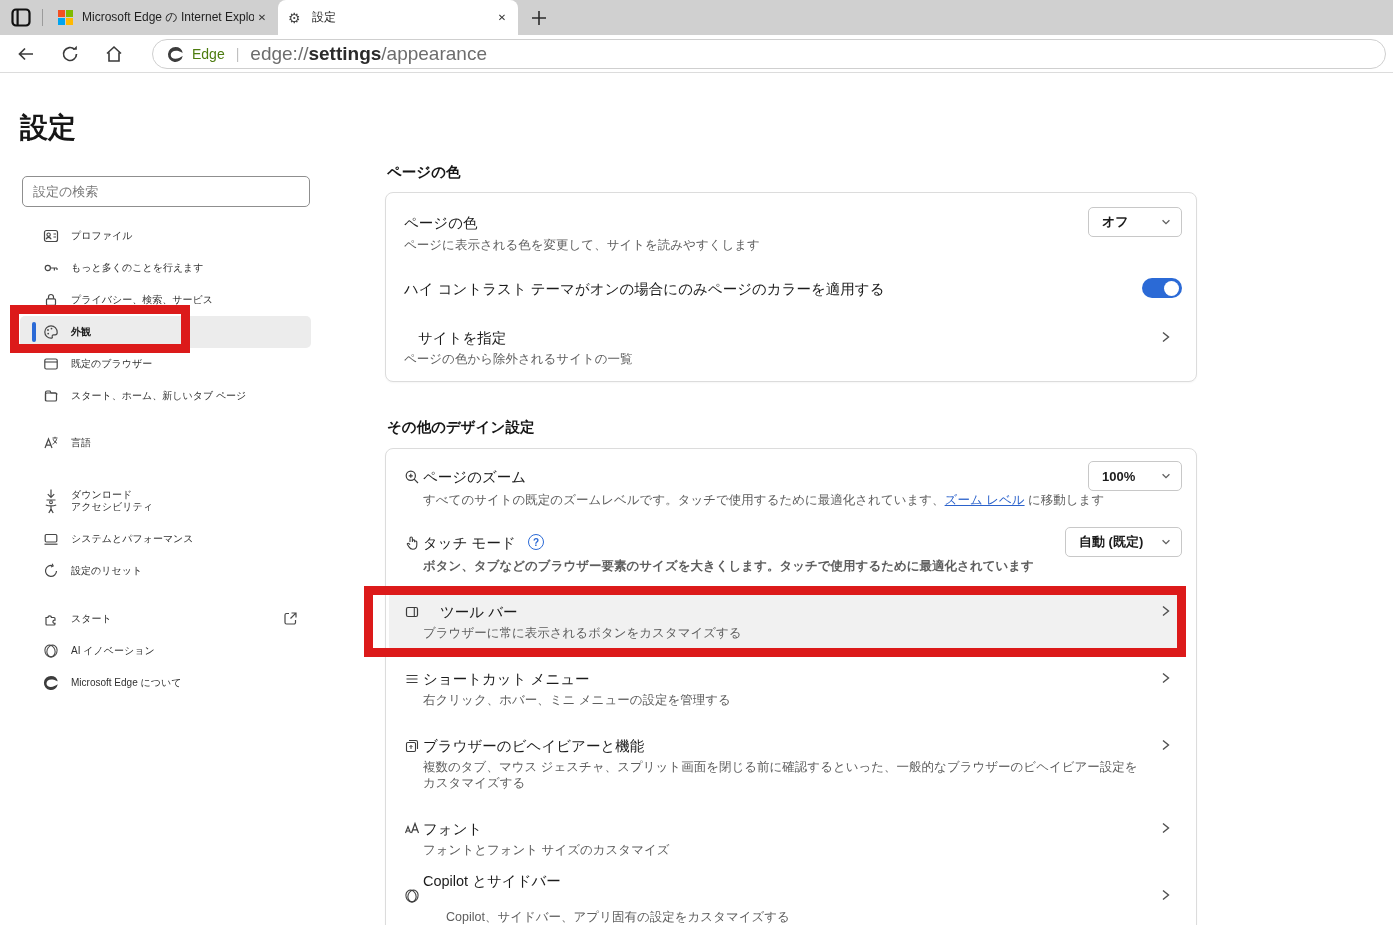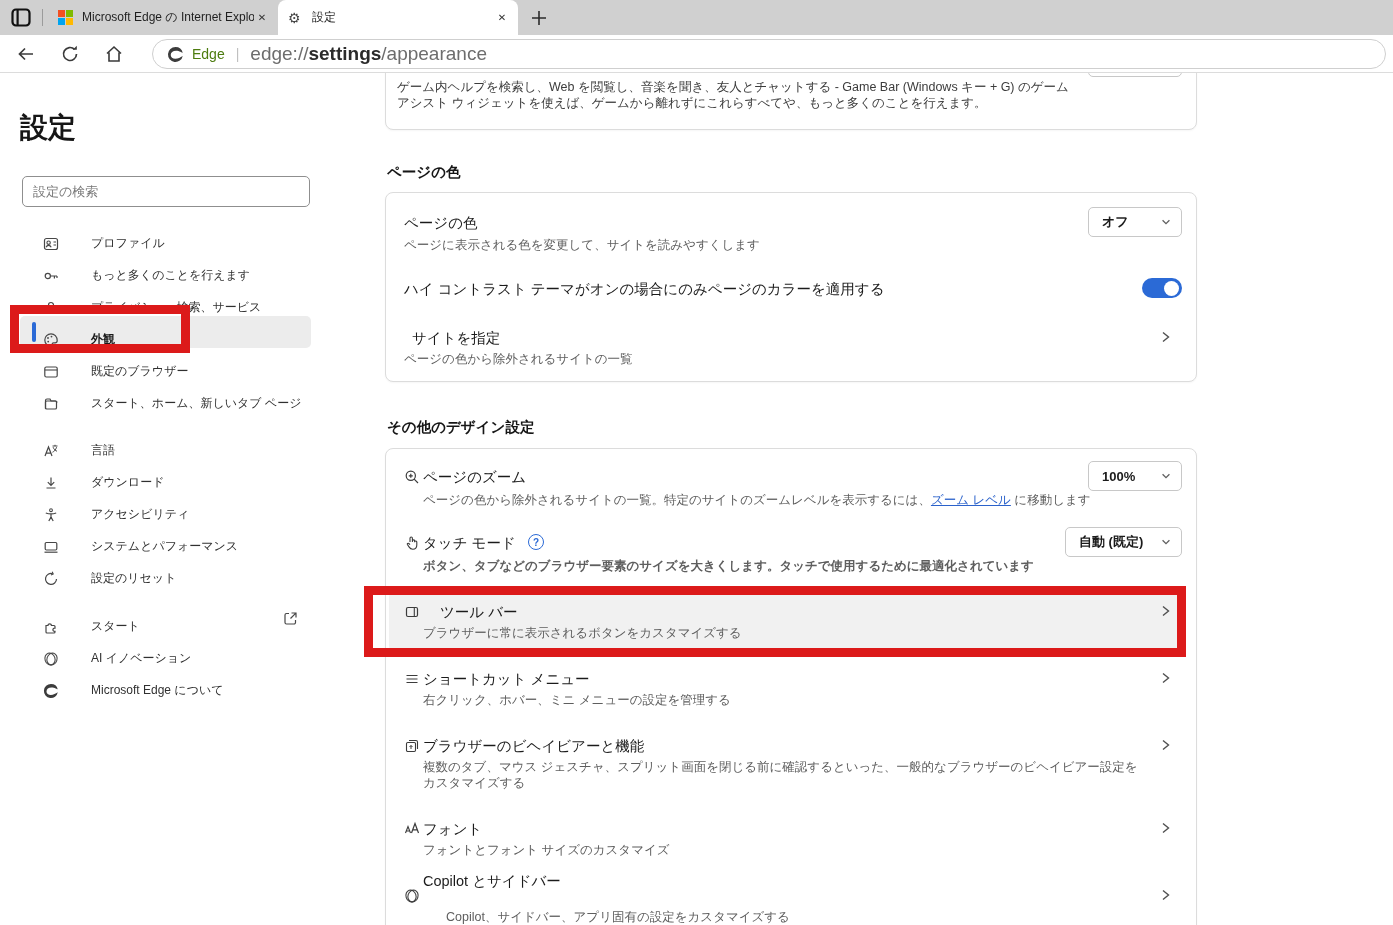--- a/index.html
+++ b/index.html
@@ -30,21 +30,21 @@
   .urlbar .engine { color:#4d7c0f; font-size:14px; margin:0 0 0 8px; }
   .urlbar .sep { color:#c0c0c0; margin:0 11px; font-size:14px; }
   .url-text { font-size:19px; color:#6d6d6d; }
   .url-text b { color:#2b2b2b; font-weight:700; }
 
   
   .sidebar { position:absolute; left:0; top:73px; width:335px; bottom:0; background:#fff; }
   .sidebar-title { position:absolute; left:20px; top:36px; font-size:28px; font-weight:700; color:#161616; }
   .search-box { position:absolute; left:22px; top:103px; width:288px; height:31px; border:1px solid #8f8f8f; border-radius:5px; font-size:13px; color:#333; padding:0 10px; background:#fff; font-family:inherit; }
   .search-box::placeholder { color:#767676; }
-  .side-item { position:absolute; left:20px; width:291px; height:32px; display:flex; align-items:flex-end; font-size:12px; color:#303030; border-radius:5px;gap:20px; }
+  .side-item { position:absolute; left:20px; width:291px; height:32px; display:flex; align-items:center; font-size:10px; color:#303030; border-radius:5px; }
   .side-item .s-icon { width:16px; height:16px; margin:0 12px 0 23px; flex:0 0 auto; }
   .side-item.selected { background:#ececec; font-weight:700; color:#1a1a1a; }
   .side-item.selected .s-icon { margin-left:23px; }
   .sel-bar { position:absolute; left:12px; top:6px; width:4px; height:20px; border-radius:2px; background:#2b6ad6; }
   .ext-link-icon { position:absolute; left:283px; top:538px; width:15px; height:15px; }
 
   
   .main { position:absolute; left:335px; top:73px; right:0; bottom:0; overflow:hidden; background:#fff; }
   .card { position:absolute; left:50px; width:812px; background:#fff; border:1px solid #dcdcdc; border-radius:8px; box-shadow:0 1px 2px rgba(0,0,0,.04); }
   .sec-header { position:absolute; left:52px; font-size:14.5px; font-weight:700; color:#161616; }
@@ -196,21 +196,21 @@
 
     <div class="side-item" style="top:354px">
       <span class="s-icon">
           <svg width="16" height="16" viewBox="0 0 16 16">
             <path d="M2 13 5.5 4 9 13M3.2 10.2h4.6" fill="none" stroke="#474747" stroke-width="1.2"></path>
             <path d="M9.5 3h5M12 1.8V3m-1.9 1.2c.6 2 2.4 3.6 3.9 4m-.4-4c-.8 2.5-2.6 4.4-4.1 5" fill="none" stroke="#474747" stroke-width="1"></path>
           </svg>
         </span>
       <span>言語</span>
     </div>
-    <div class="side-item" style="top:386px">
+    <div class="side-item" style="top:406px">
       <span class="s-icon">
           <svg width="16" height="16" viewBox="0 0 16 16">
             <path d="M8 2.5v7.5M4.8 7.2 8 10.4l3.2-3.2M3.5 13h9" fill="none" stroke="#474747" stroke-width="1.2"></path>
           </svg>
         </span>
       <span>ダウンロード</span>
     </div>
     <div class="side-item" style="top:418px">
       <span class="s-icon">
           <svg width="16" height="16" viewBox="0 0 16 16">
@@ -269,63 +269,57 @@
           </svg>
         </span>
       <span>Microsoft Edge について</span>
     </div>
 
     <div class="anno anno1"></div>
   </div>
 
   <div class="main">
 
-    <div class="card" style="top:-15px; height:72px;">
-      <div class="row-sub" style="left:11px; top:20px; width:678px; color:#3c3c3c;">ゲーム内ヘルプを検索し、Web を閲覧し、音楽を聞き、友人とチャットする - Game Bar (Windows キー + G) のゲーム アシスト ウィジェットを使えば、ゲームから離れずにこれらすべてや、もっと多くのことを行えます。</div>
-      <div class="dropdown" style="right:14px; top:-12px; width:94px;">
-          <span></span>
-        </div>
-    </div>
 
     <div class="sec-header" style="top:90px">ページの色</div>
     <div class="card" style="top:119px; height:190px;">
       <div class="row-title" style="left:18px; top:21px;">ページの色</div>
       <div class="row-sub" style="left:18px; top:44px;">ページに表示される色を変更して、サイトを読みやすくします</div>
       <div class="dropdown" style="right:14px; top:14px; width:94px;">
         <span>オフ</span>
         <svg width="12" height="12" viewBox="0 0 14 14">
             <path d="M3 5l4 4 4-4" fill="none" stroke="#606060" stroke-width="1.5"></path>
           </svg>
       </div>
 
       <div class="row-title" style="left:18px; top:87px;">ハイ コントラスト テーマがオンの場合にのみページのカラーを適用する</div>
       <div class="toggle" style="right:14px; top:85px;">
           <span class="knob"></span>
         </div>
 
-      <div class="row-title" style="left:26px; top:136px;">サイトを指定</div>
+      <div class="row-title" style="left:32px; top:136px;">サイトを指定</div>
       <div class="row-sub" style="left:18px; top:158px;">ページの色から除外されるサイトの一覧</div>
       <div class="chev-r" style="right:24px; top:137px;">
           <svg width="14" height="14" viewBox="0 0 14 14">
             <path d="M5 2.5 10.5 7 5 11.5" fill="none" stroke="#505050" stroke-width="1.4"></path>
           </svg>
         </div>
     </div>
 
     <div class="sec-header" style="top:345px">その他のデザイン設定</div>
     <div class="card" style="top:375px; height:500px;">
 
       <span class="r-icon" style="left:18px; top:20px;">
           <svg width="16" height="16" viewBox="0 0 16 16">
             <circle cx="6.8" cy="6.8" r="4.6" fill="none" stroke="#3c3c3c" stroke-width="1.2"></circle>
             <path d="M10.2 10.2 14 14M4.8 6.8h4M6.8 4.8v4" fill="none" stroke="#3c3c3c" stroke-width="1.2"></path>
           </svg>
         </span>
       <div class="row-title" style="left:37px; top:19px;">ページのズーム</div>
-      <div class="row-sub" style="left:37px; top:43px; width:740px;"><span>ページの色から除外されるサイトの一覧。特定のサイトのズームレベルを表示するには、</span><span class="link">ズーム レベル</span><span> に移動します</span></div>
+      <div class="row-sub" style="left:37px; top:43px; width:740px;"><span>すべてのサイトの既定のズームレベルです。タッチで使用するために最適化されています、</span><span class="link">ズーム レベル</span><span> に移動します</span></div>
       <div class="dropdown" style="right:14px; top:12px; width:94px;">
         <span>100%</span>
         <svg width="12" height="12" viewBox="0 0 14 14">
             <path d="M3 5l4 4 4-4" fill="none" stroke="#606060" stroke-width="1.5"></path>
           </svg>
       </div>
 
       <span class="r-icon" style="left:18px; top:86px;">
           <svg width="16" height="16" viewBox="0 0 16 16">
             <path d="M6 7V3.2a1.2 1.2 0 0 1 2.4 0V7m0-1.2a1.1 1.1 0 0 1 2.2.3v1.2m0-.4a1.1 1.1 0 0 1 2.2.4V10c0 2.6-1.6 4.2-4 4.2-1.9 0-2.9-.8-3.8-2.3L3.4 9.5c-.5-.8.6-1.7 1.4-1L6 9.6" fill="none" stroke="#3c3c3c" stroke-width="1.1"></path>

